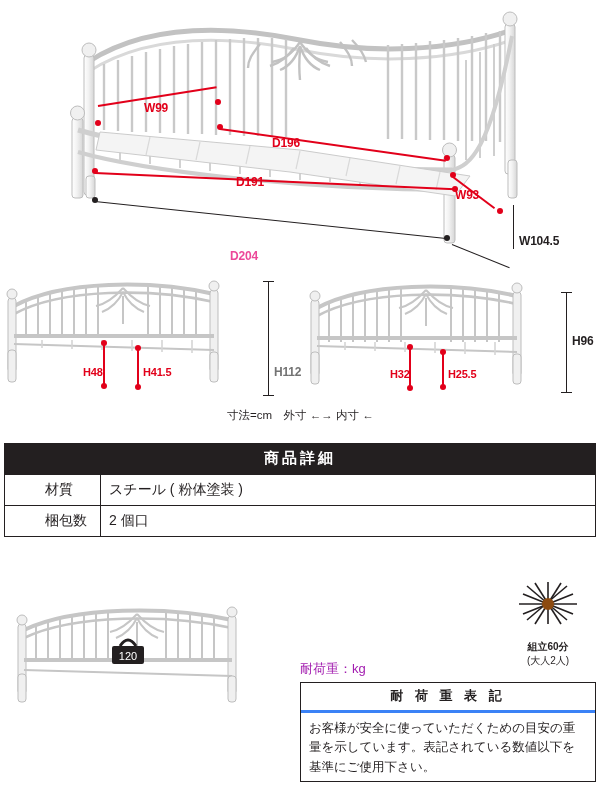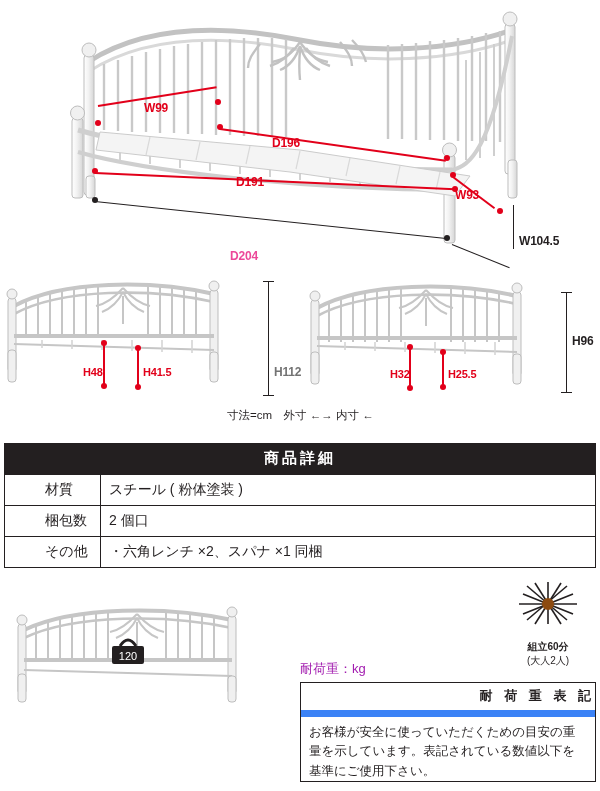--- a/index.html
+++ b/index.html
@@ -81,22 +81,22 @@
     position:absolute; left:300px; top:660px;
     font-size:13px; color:#a21caf;
   }
   .load-box {
     position:absolute;
     left:300px; top:682px;
     width:296px; height:100px;
     border:1px solid #231f20;
   }
   .load-box .hdr {
-    border-bottom:7px solid #3b82f6;
-    text-align:right;
+    border-bottom:3px solid #3b82f6;
+    text-align:center;
     font-size:13px;
     font-weight:bold;
     letter-spacing:4px;
     padding:4px 0 5px;
   }
   .load-box .body {
     font-size:12.5px;
     line-height:1.55;
     padding:6px 8px;
   }
@@ -378,24 +378,20 @@
     </thead>
     <tbody>
       <tr>
         <td class="k">材質</td>
         <td>スチール ( 粉体塗装 )</td>
       </tr>
       <tr>
         <td class="k">梱包数</td>
         <td>2 個口</td>
       </tr>
-      <tr>
-        <td class="k">その他</td>
-        <td>・六角レンチ ×2、スパナ ×1 同梱</td>
-      </tr>
     </tbody>
   </table>
 
   <div class="illus" style="left:8px; top:600px; width:280px; height:110px;">
     <svg width="280" height="110" viewBox="0 0 280 110" xmlns="http://www.w3.org/2000/svg">
       <g fill="none" stroke="#c6c6c6">
         <path d="M16,30 C66,6 160,6 224,20" stroke-width="4"></path>
         <path d="M16,38 C66,14 160,14 224,28" stroke-width="2.6"></path>
         <g stroke-width="2">
           <line x1="28" y1="26" x2="28" y2="62"></line>

